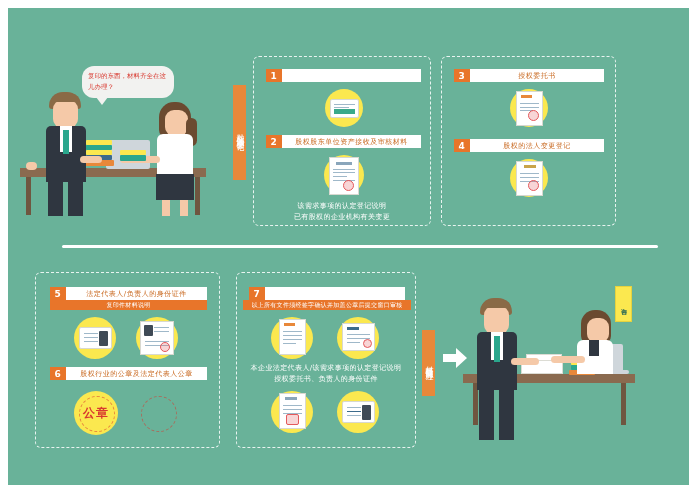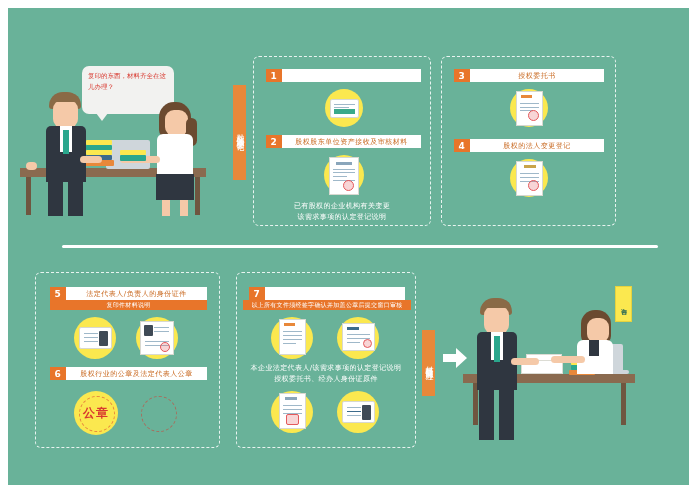--- a/index.html
+++ b/index.html
@@ -132,21 +132,21 @@
     border:1px solid #e6d23e;
   }
 </style>
 </head>
 <body>
 
 <div id="stage">
 
   <div class="ill" style="left:12px;top:48px;width:205px;height:160px;">
 
-    <div class="bubble" style="left:62px;top:10px;width:92px;height:48px;">复印的东西，材料齐全在这儿办理？</div>
+    <div class="bubble" style="left:62px;top:10px;width:92px;height:32px;border-radius:12px;">复印的东西，材料齐全在这儿办理？</div>
 
     <div class="desk" style="left:0px;top:112px;width:186px;height:9px;"></div>
     <div class="deskleg" style="left:6px;top:121px;width:5px;height:38px;"></div>
     <div class="deskleg" style="left:175px;top:121px;width:5px;height:38px;"></div>
 
     <div class="monitor" style="left:86px;top:84px;width:44px;height:29px;"></div>
 
     <div class="book" style="left:66px;top:84px;width:26px;height:5px;background:#fbe84f;"></div>
     <div class="book" style="left:66px;top:89px;width:26px;height:5px;background:#2aa78d;"></div>
     <div class="book" style="left:66px;top:94px;width:26px;height:5px;background:#fbe84f;"></div>
@@ -199,22 +199,22 @@
     <div class="doc" style="left:75px;top:100px;width:30px;height:38px;">
       <div class="hd"></div>
       <div class="ln" style="top:30%;"></div>
       <div class="ln" style="top:40%;"></div>
       <div class="ln" style="top:50%;right:40%;"></div>
       <div class="ln" style="top:62%;"></div>
       <div class="stamp" style="right:4px;bottom:3px;width:9px;height:9px;"></div>
     </div>
 
     <div class="note" style="left:0;top:144px;">
+      <div>该需求事项的认定登记说明</div>
       <div>已有股权的企业机构有关变更</div>
-      <div>该需求事项的认定登记说明</div>
     </div>
   </div>
 
   <div class="panel" style="left:433px;top:48px;width:175px;height:170px;">
 
     <div class="labelbar" style="left:12px;top:12px;width:150px;">
       <span class="numbadge">3</span>
       <span class="txt">授权委托书</span>
     </div>
     <div class="ycircle" style="left:68px;top:32px;width:38px;height:38px;"></div>
@@ -301,21 +301,21 @@
     <div class="doc" style="left:105px;top:50px;width:33px;height:28px;">
       <div class="hd" style="left:12%;right:50%;background:#3c6b8c;"></div>
       <div class="ln" style="top:40%;"></div>
       <div class="ln" style="top:55%;"></div>
       <div class="ln" style="top:70%;right:45%;"></div>
       <div class="stamp" style="right:2px;bottom:2px;width:7px;height:7px;"></div>
     </div>
 
     <div class="note" style="left:0;top:90px;">
       <div>本企业法定代表人/该需求事项的认定登记说明</div>
-      <div>授权委托书、经办人身份证原件</div>
+      <div>授权委托书、负责人的身份证件</div>
     </div>
 
     <div class="ycircle" style="left:34px;top:118px;width:42px;height:42px;"></div>
     <div class="doc" style="left:42px;top:120px;width:27px;height:36px;">
       <div class="hd" style="left:20%;right:34%;background:#8aa6bb;"></div>
       <div class="ln" style="top:33%;"></div>
       <div class="ln" style="top:45%;"></div>
       <div class="ln" style="top:57%;"></div>
       <div class="stamp" style="left:6px;bottom:3px;width:11px;height:9px;border-radius:2px;"></div>
     </div>

